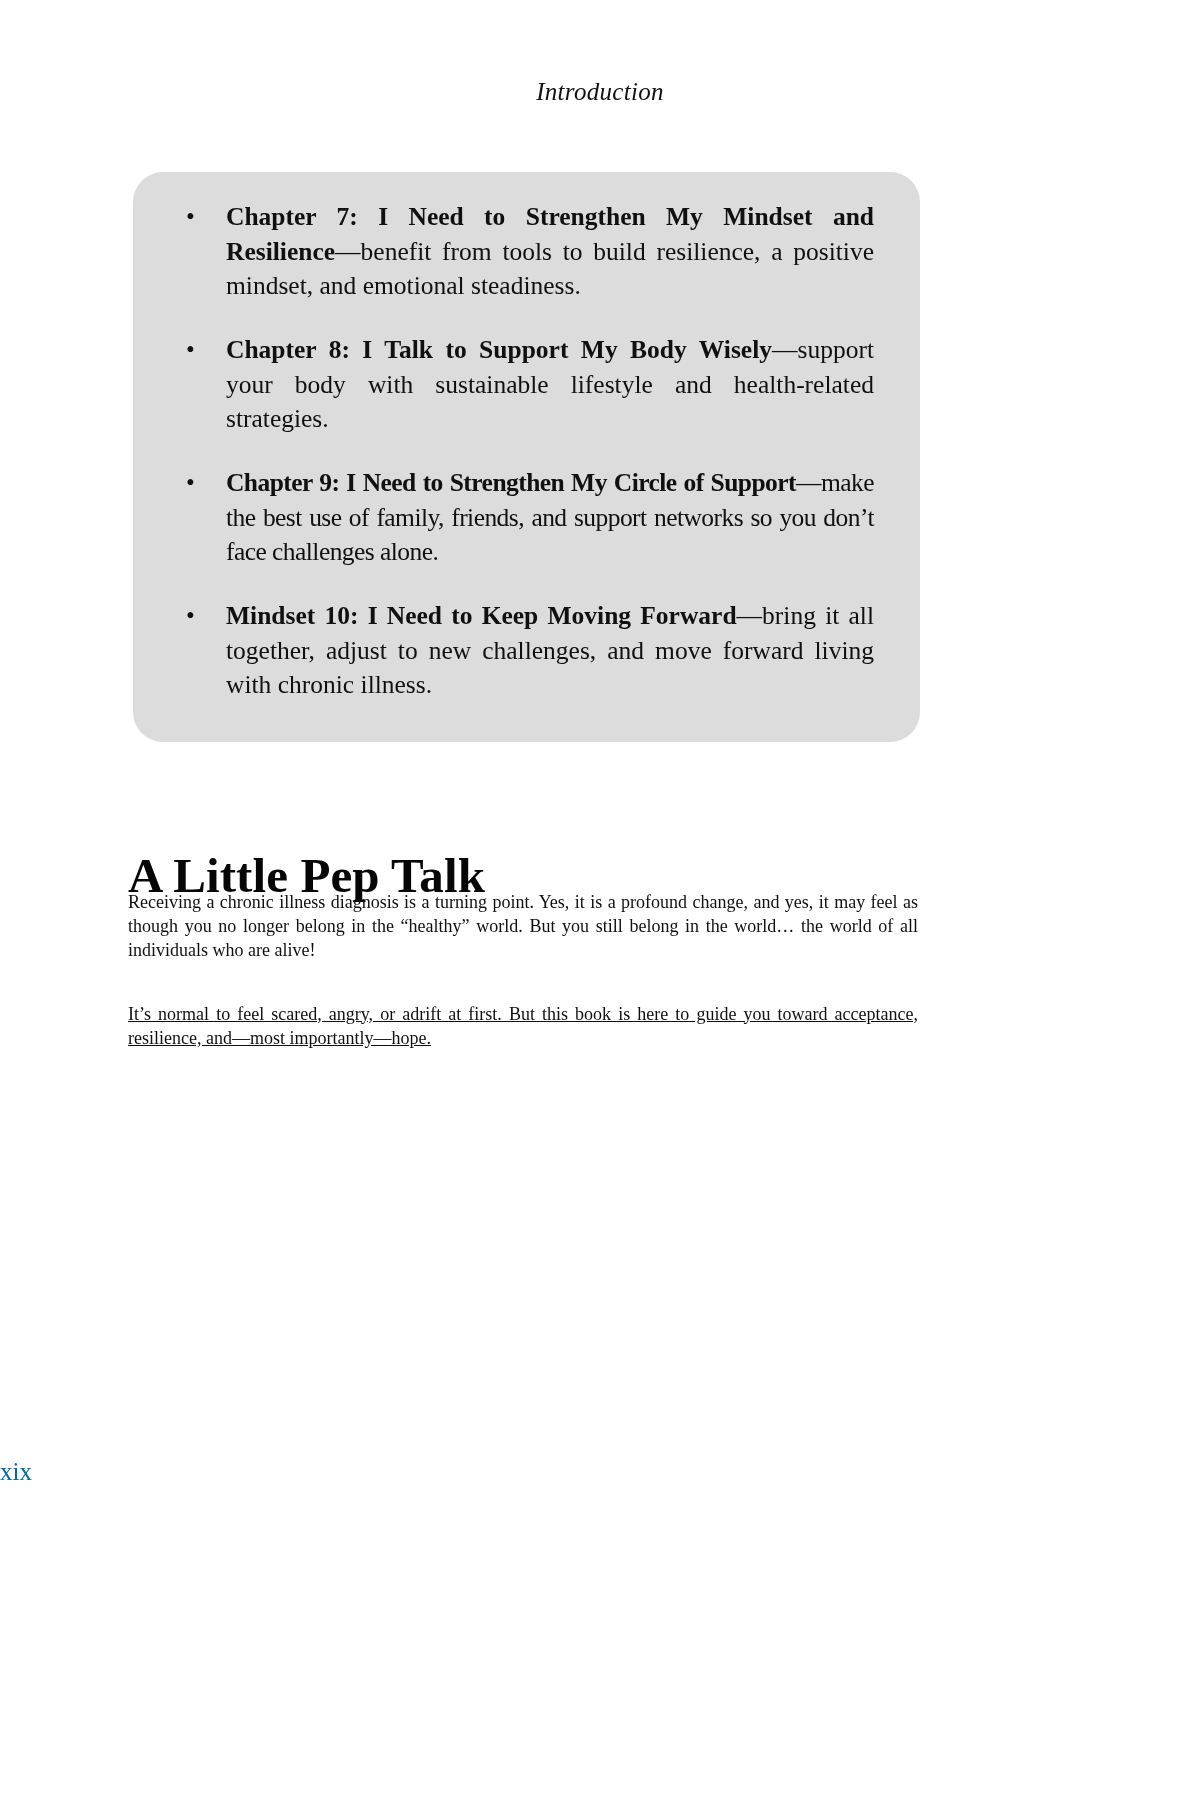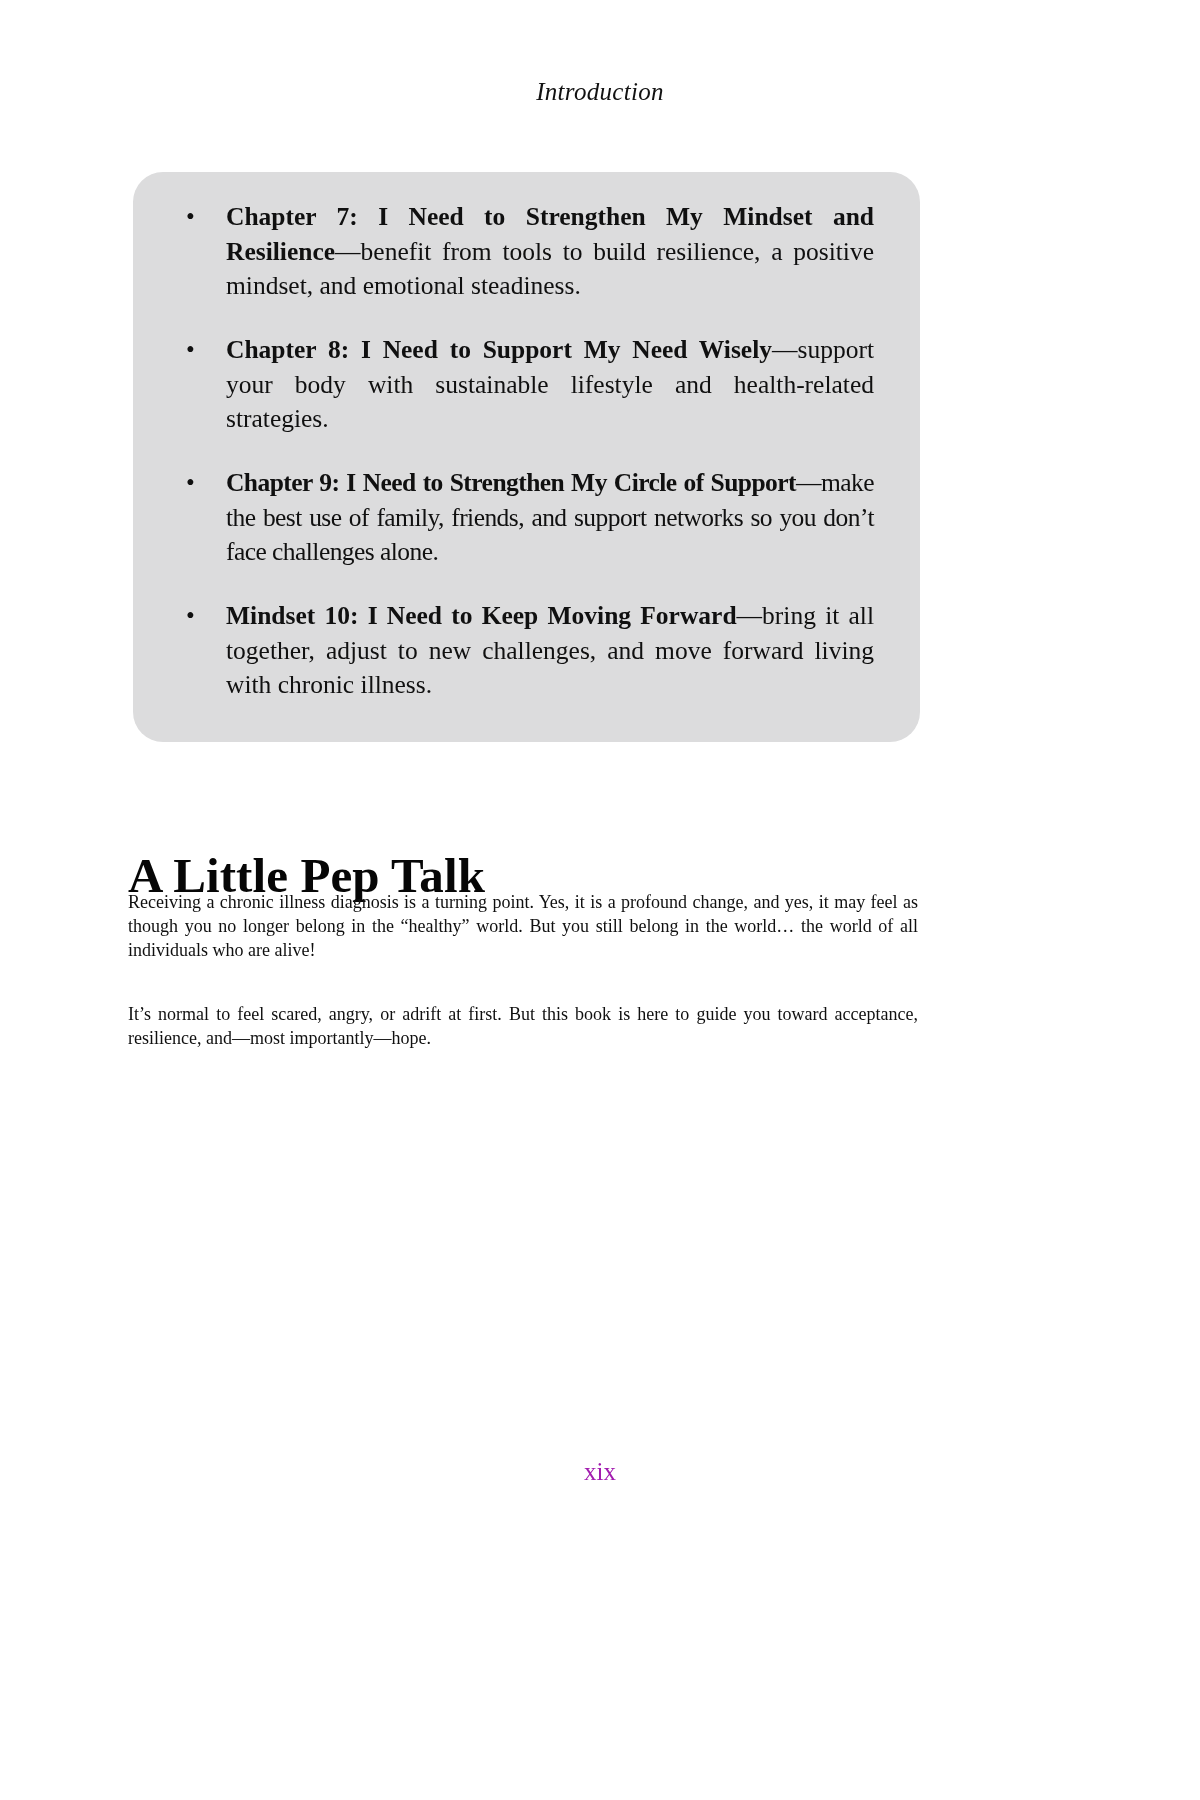--- a/index.html
+++ b/index.html
@@ -107,49 +107,49 @@
   }
 
   .body-para {
     margin: 0 0 39px 0;
     font-size: 18px;
     line-height: 1.345;
     text-align: justify;
     text-justify: inter-word;
     color: #101010;
   }
-  .body-para:last-child { margin-bottom: 0; }
+  .body-para:last-child { margin-bottom: 0; text-decoration: underline; }
 
   
   .folio {
     position: absolute;
     left: 0;
     top: 1458px;
     width: 1200px;
-    text-align: center;
+    text-align: left;
     font-size: 25px;
-    color: #a21caf;
+    color: #0369a1;
   }
 </style>
 </head>
 <body>
 
 <div class="page">
 
   <div class="running-head">Introduction</div>
 
   <div class="callout">
     <ul class="bullet-list">
 
       <li class="bullet-item">
         <span class="bullet-dot">•</span><b>Chapter 7: I Need to Strengthen My Mindset and Resilience</b><span>—benefit from tools to build resilience, a positive mindset, and emotional steadiness.</span>
       </li>
 
       <li class="bullet-item">
-        <span class="bullet-dot">•</span><b>Chapter 8: I Need to Support My Need Wisely</b><span>—support your body with sustainable lifestyle and health-related strategies.</span>
+        <span class="bullet-dot">•</span><b>Chapter 8: I Talk to Support My Body Wisely</b><span>—support your body with sustainable lifestyle and health-related strategies.</span>
       </li>
 
       <li class="bullet-item tight">
         <span class="bullet-dot">•</span><b>Chapter 9: I Need to Strengthen My Circle of Support</b><span>—make the best use of family, friends, and support networks so you don’t face challenges alone.</span>
       </li>
 
       <li class="bullet-item">
         <span class="bullet-dot">•</span><b>Mindset 10: I Need to Keep Moving Forward</b><span>—bring it all together, adjust to new challenges, and move forward living with chronic illness.</span>
       </li>
 

